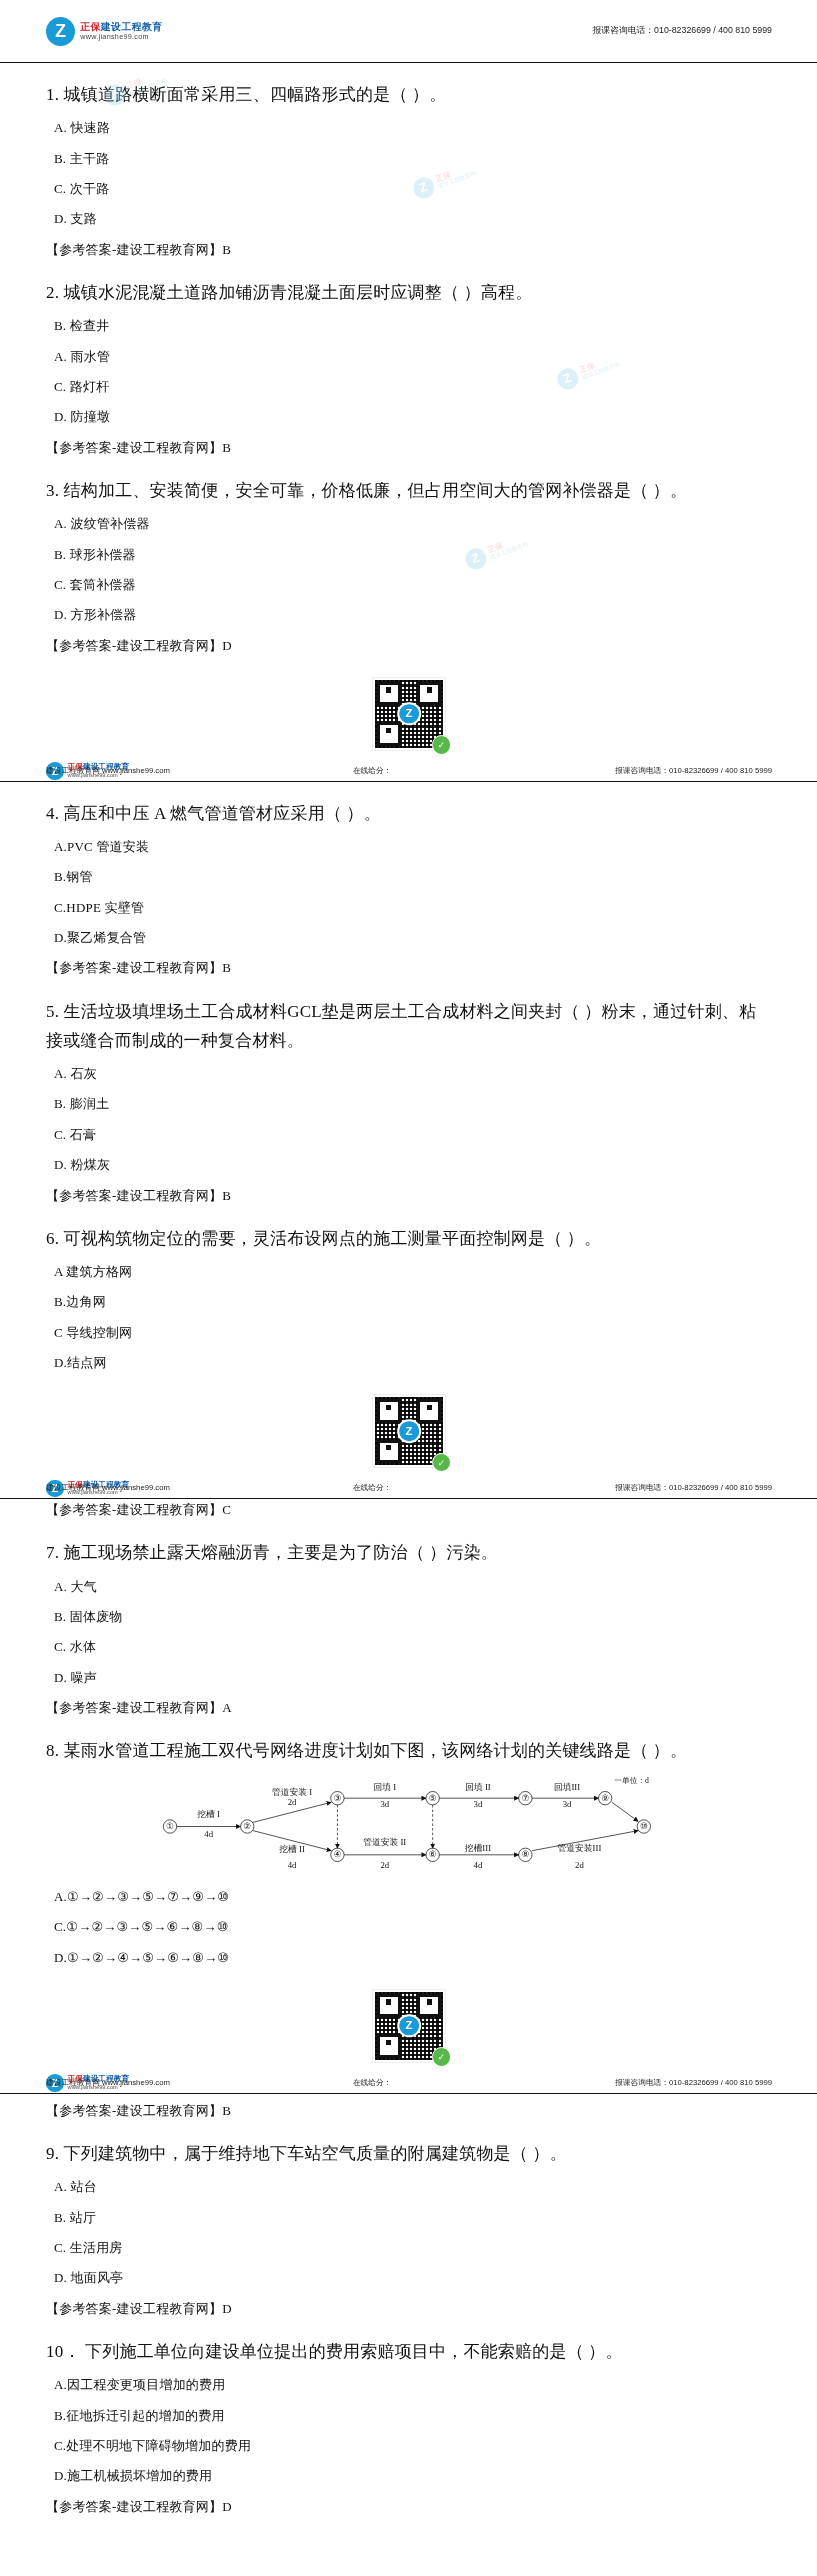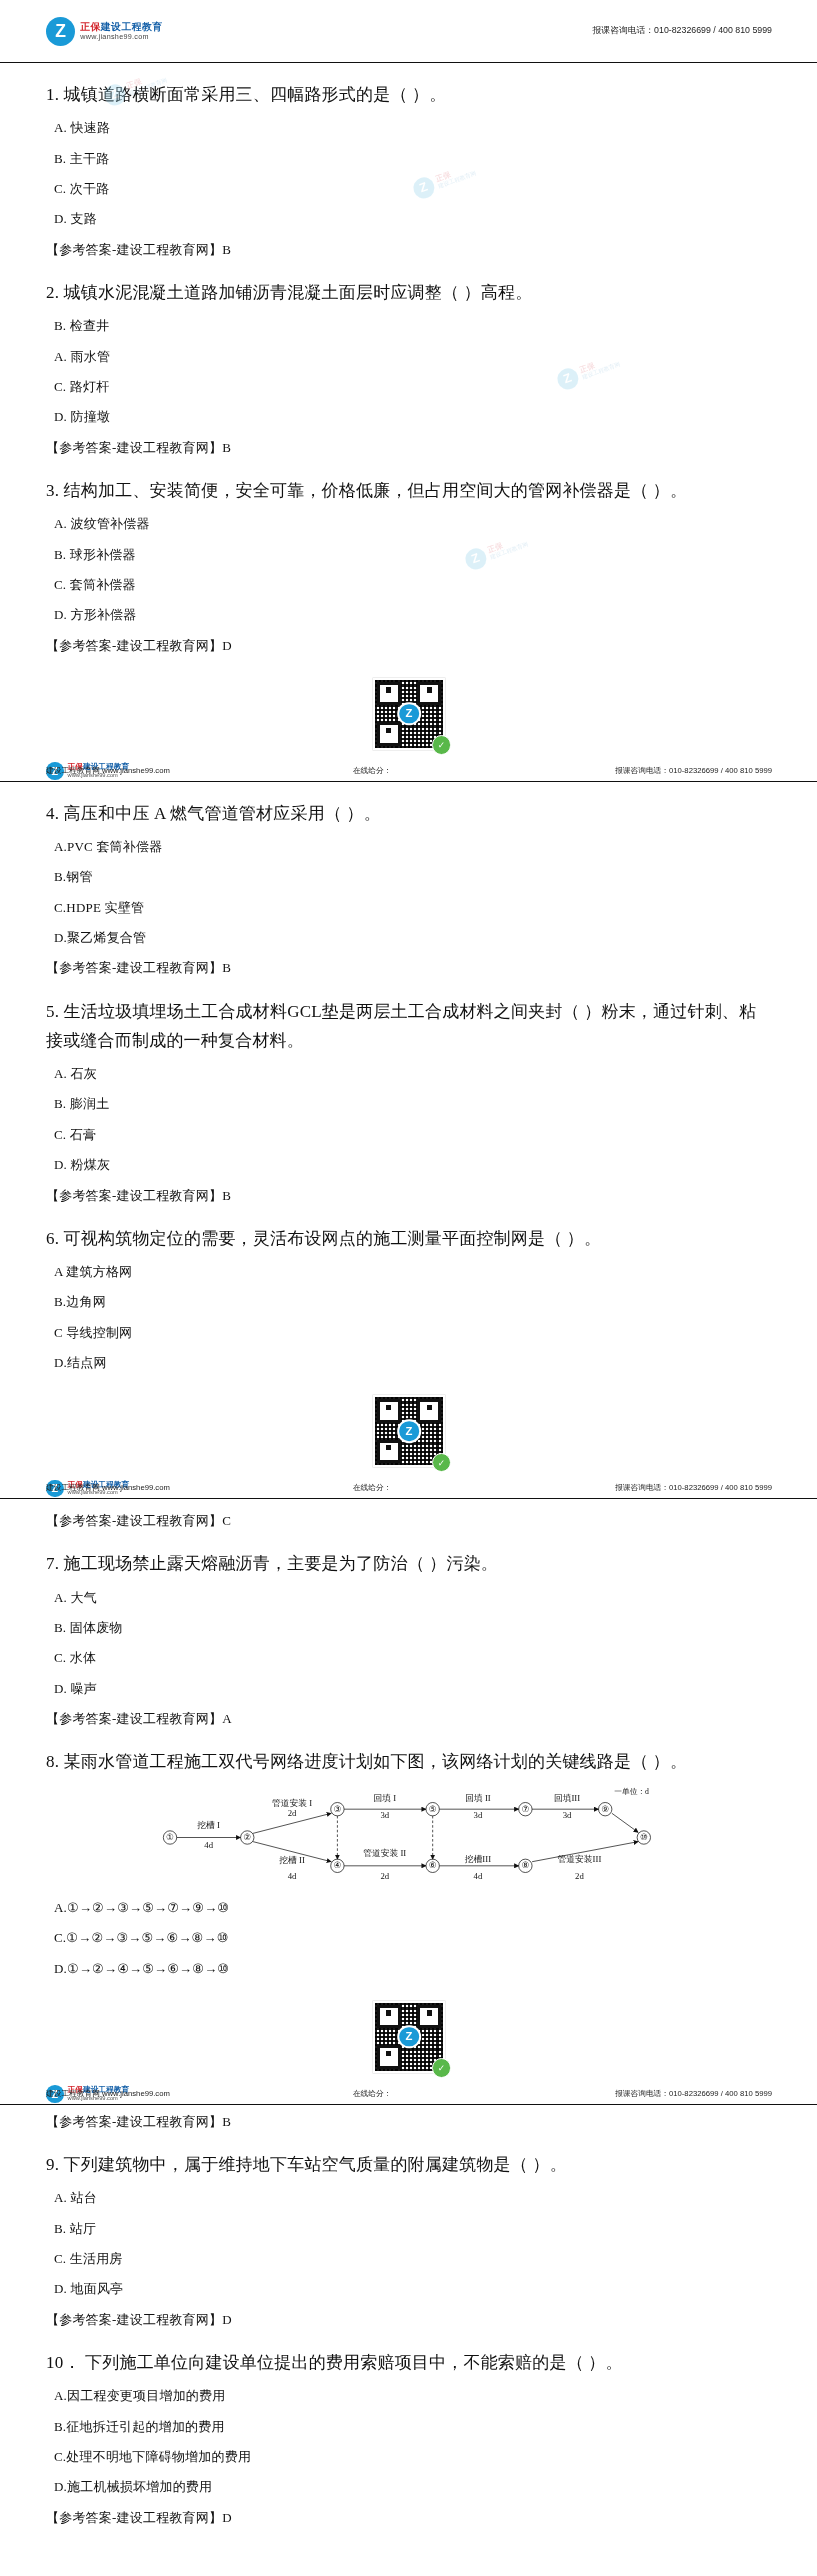--- a/index.html
+++ b/index.html
@@ -265,21 +265,21 @@
       </div>
     </div>
     <div class="foot-inline" style="position:absolute;left:46px;">建设工程教育网 www.jianshe99.com</div>
     <div class="foot-center">在线给分：</div>
     <div class="foot-inline">报课咨询电话：010-82326699 / 400 810 5999</div>
   </div>
   <div class="divider"></div>
 
   <div>
     <p class="q">4. 高压和中压 A 燃气管道管材应采用（  ）。</p>
-    <p class="opt">A.PVC 套筒补偿器</p>
+    <p class="opt">A.PVC 管道安装</p>
     <p class="opt">B.钢管</p>
     <p class="opt">C.HDPE 实壁管</p>
     <p class="opt">D.聚乙烯复合管</p>
     <p class="ans">【参考答案-建设工程教育网】B</p>
   </div>
 
   <div>
     <p class="q">5. 生活垃圾填埋场土工合成材料GCL垫是两层土工合成材料之间夹封（  ）粉末，通过针刺、粘接或缝合而制成的一种复合材料。</p>
     <p class="opt">A. 石灰</p>
     <p class="opt">B. 膨润土</p>
@@ -321,21 +321,21 @@
         <div class="l1"><span>正保</span><span class="blue">建设工程教育</span></div>
         <div class="l2">www.jianshe99.com</div>
       </div>
     </div>
     <div class="foot-inline" style="position:absolute;left:46px;">建设工程教育网 www.jianshe99.com</div>
     <div class="foot-center">在线给分：</div>
     <div class="foot-inline">报课咨询电话：010-82326699 / 400 810 5999</div>
   </div>
   <div class="divider"></div>
 
-  <p class="ans" style="margin-top:11px;">【参考答案-建设工程教育网】C</p>
+  <p class="ans" style="margin-top:0;">【参考答案-建设工程教育网】C</p>
 
   <div>
     <p class="q">7. 施工现场禁止露天熔融沥青，主要是为了防治（  ）污染。</p>
     <p class="opt">A. 大气</p>
     <p class="opt">B. 固体废物</p>
     <p class="opt">C. 水体</p>
     <p class="opt">D. 噪声</p>
     <p class="ans">【参考答案-建设工程教育网】A</p>
   </div>
 

